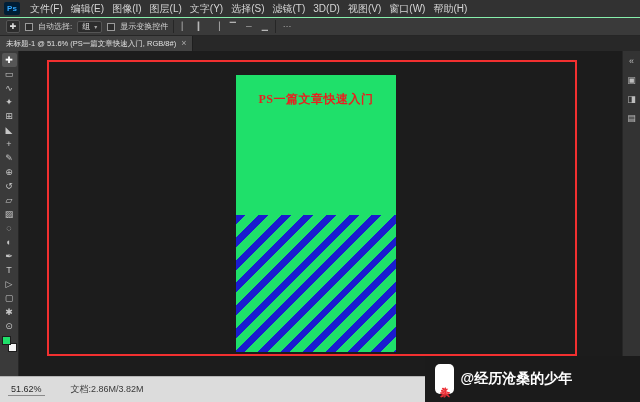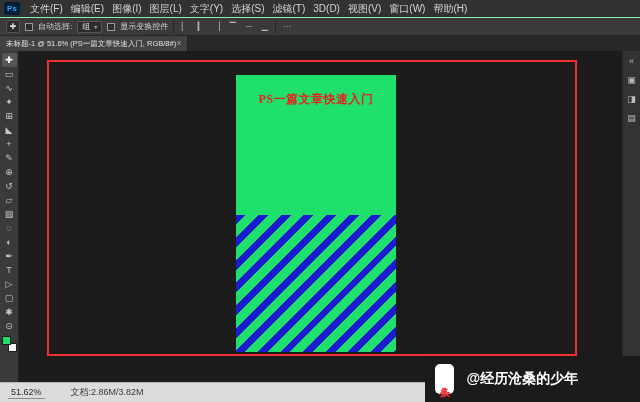--- a/index.html
+++ b/index.html
@@ -15,21 +15,21 @@
   .optionsbar { height:18px; background:#3a3a3a; border-bottom:1px solid #262626; display:flex; align-items:center; gap:5px; padding:0 6px; flex:0 0 auto; color:#cfcfcf; font-size:8px; }
   .opt-toolicon { width:14px; height:13px; background:#2c2c2c; border:1px solid #555; display:flex; align-items:center; justify-content:center; color:#ddd; font-size:8px; border-radius:2px; }
   .checkbox { width:8px; height:8px; border:1px solid #9a9a9a; background:#2c2c2c; display:inline-block; }
   .dropdown { background:#2c2c2c; border:1px solid #555; border-radius:2px; padding:0 4px; font-size:8px; color:#ddd; display:flex; align-items:center; gap:4px; height:12px; }
   .dropdown .caret { font-size:6px; color:#aaa; }
   .vsep { width:1px; height:13px; background:#262626; }
   .mini-icon { width:11px; height:12px; display:flex; align-items:center; justify-content:center; color:#b8b8b8; font-size:8px; }
 
   
   .tabbar { height:15px; background:#282828; display:flex; align-items:stretch; flex:0 0 auto; }
-  .tab { background:#424242; color:#e0e0e0; font-size:7.5px; display:flex; align-items:center; padding:0 6px; border-right:1px solid #1f1f1f; white-space:nowrap; }
+  .tab { background:#424242; color:#e0e0e0; font-size:7.5px; display:flex; align-items:center; gap:5px; padding:0 6px; border-right:1px solid #1f1f1f; white-space:nowrap; }
   .tab-close { color:#a8a8a8; font-size:9px; line-height:1; cursor:default; }
 
   
   .middle { flex:1 1 auto; display:flex; min-height:0; }
   .toolbar { width:19px; background:#3a3a3a; border-right:1px solid #262626; display:flex; flex-direction:column; align-items:center; padding-top:2px; flex:0 0 auto; }
   .tool { width:15px; height:14px; display:flex; align-items:center; justify-content:center; color:#c6c6c6; font-size:9px; border-radius:2px; }
   .tool.active { background:#565656; color:#fff; }
   .swatches { position:relative; width:15px; height:16px; margin-top:3px; }
   .swatch { position:absolute; width:9px; height:9px; border:1px solid #1d1d1d; }
   .swatch.fg { left:0; top:0; background:var(--poster_green,#1fe06a); z-index:2; }
@@ -39,26 +39,26 @@
   .frame-red { position:absolute; left:28px; top:9px; width:530px; height:296px; border:2px solid var(--frame_red,#f23030); }
   .poster { position:absolute; left:217px; top:24px; width:160px; height:277px; background:var(--poster_green,#1fe06a); }
   .poster-title { padding-top:16px; text-align:center; color:var(--title_red,#e8201f); font-weight:bold; font-size:12px; letter-spacing:0.5px; }
   .stripes { position:absolute; left:0; right:0; bottom:0; height:137px;
              background:repeating-linear-gradient(135deg, var(--stripe_blue,#1a1ccf) 0 7px, var(--poster_green,#1fe06a) 7px 16px); }
 
   .right-strip { width:18px; background:#333; border-left:1px solid #262626; display:flex; flex-direction:column; align-items:center; padding-top:3px; gap:6px; flex:0 0 auto; }
   .panel-icon { width:14px; height:13px; display:flex; align-items:center; justify-content:center; color:#bdbdbd; font-size:9px; }
 
   
-  .statusbar { height:20px; background:#dcdcdc; border-top:1px solid #b5b5b5; display:flex; align-items:center; padding-left:8px; flex:0 0 auto; color:#2a2a2a; font-size:9px; }
+  .statusbar { height:26px; background:#dcdcdc; border-top:1px solid #b5b5b5; display:flex; align-items:center; padding-left:8px; flex:0 0 auto; color:#2a2a2a; font-size:9px; }
   .zoom-field { padding:1px 3px; border-bottom:1px solid #8a8a8a; background:transparent; }
   .doc-info { margin-left:26px; color:#3a3a3a; }
 
   
-  .watermark { position:absolute; right:0; bottom:0; width:215px; height:46px; background:#1b1b1b; display:flex; align-items:center; gap:13px; padding:0 10px; z-index:10; }
+  .watermark { position:absolute; right:0; bottom:0; width:215px; height:46px; background:#1b1b1b; display:flex; align-items:center; gap:7px; padding:0 10px; z-index:10; }
   .wm-logo { background:#ffffff; border-radius:5px; color:var(--wm_red,#ec2f36); font-weight:bold; font-size:10px; line-height:1.05; writing-mode:vertical-rl; padding:3px 4px; height:30px; display:flex; align-items:center; justify-content:center; }
   .wm-handle { color:#ffffff; font-weight:bold; font-size:14px; white-space:nowrap; }
 </style>
 </head>
 <body>
 
 <div id="window">
 
   <div class="menubar">
     <div class="ps-logo">Ps</div>

